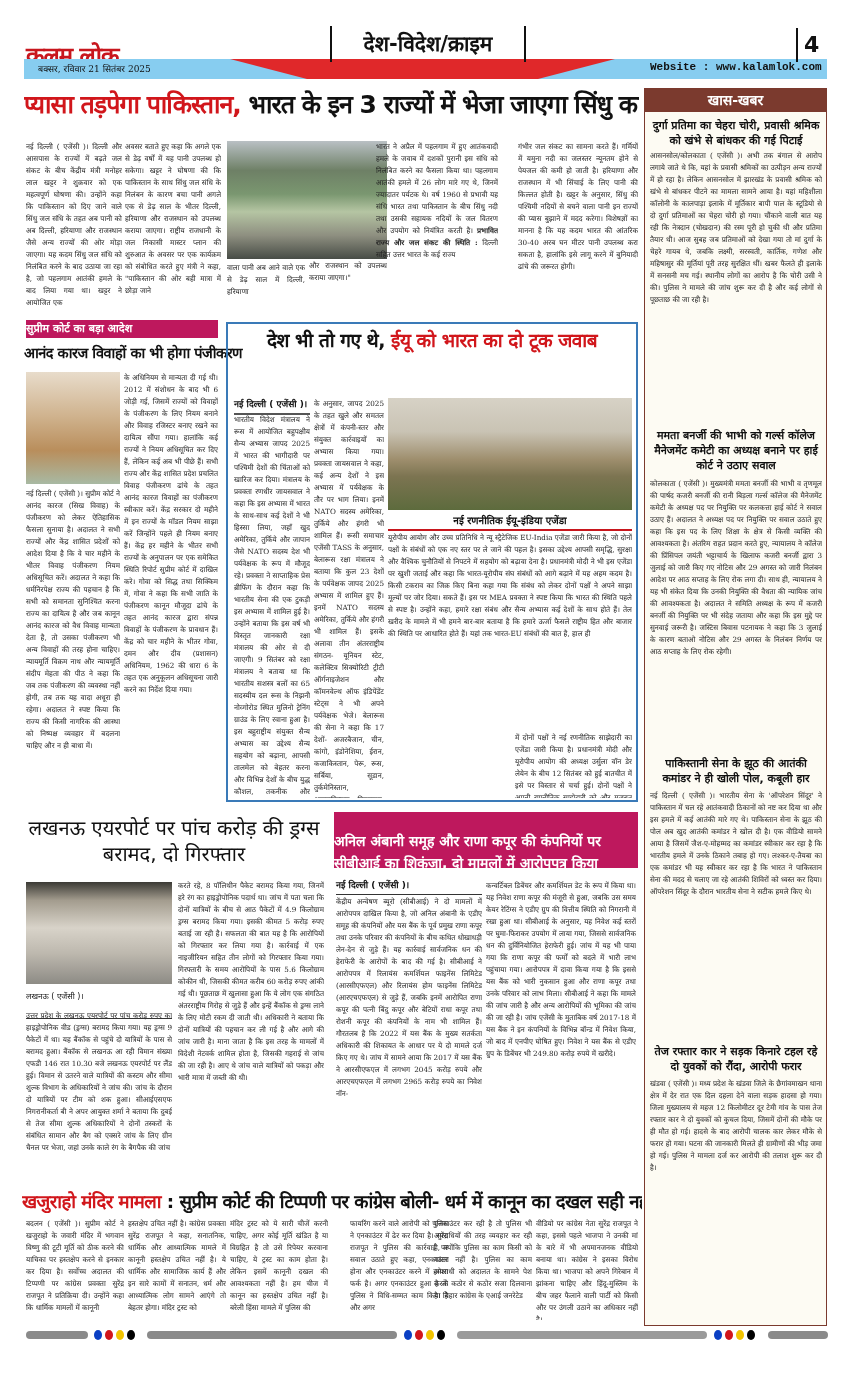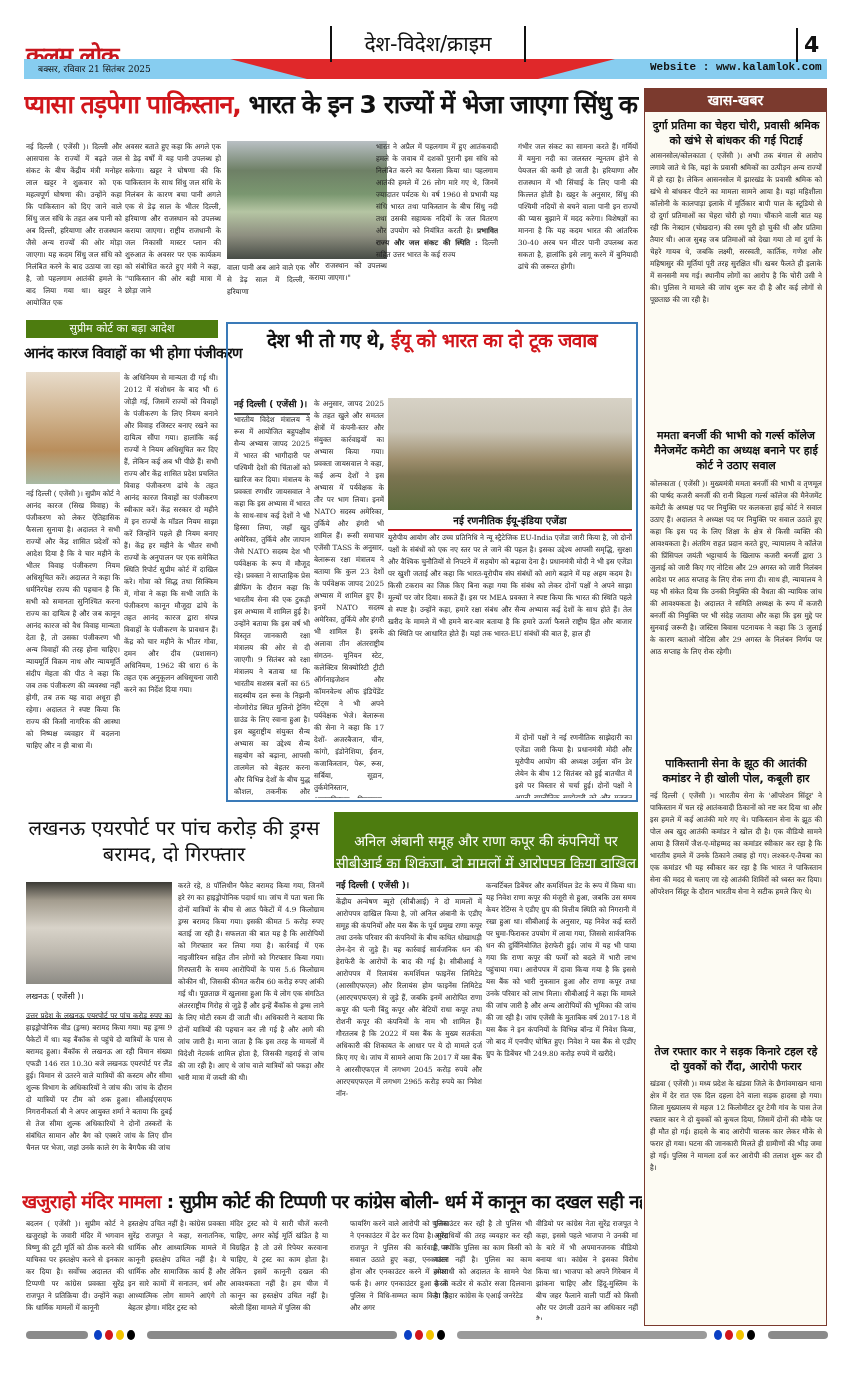--- a/index.html
+++ b/index.html
@@ -1,36 +1,36 @@
 <!DOCTYPE html>
 <html><head>
 <meta charset="utf-8">
 <style>
 *{box-sizing:border-box;margin:0;padding:0}
 body{width:850px;height:1376px;background:#fff;font-family:"DejaVu Sans",sans-serif;color:#111;position:relative;overflow:hidden}
 .abs{position:absolute}
 .masthead-title{left:26px;top:38px;font-size:24px;font-weight:bold;color:#c8161d;letter-spacing:-1px}
-.section-box{left:330px;top:26px;width:196px;height:36px;border-left:2px solid #111;border-right:2px solid #111;font-size:21px;font-weight:normal;text-align:center;line-height:36px}
+.section-box{left:330px;top:26px;width:196px;height:36px;border-left:2px solid #111;border-right:2px solid #111;font-size:21px;font-weight:bold;text-align:center;line-height:36px}
 .page-no{left:796px;top:28px;height:34px;border-left:2px solid #111;padding-left:6px;font-size:22px;font-weight:bold;line-height:34px}
 .band{left:24px;top:59px;width:803px;height:20px;background:#87cdf0}
 .band-tri{left:230px;top:59px;width:385px;height:20px;background:#e0282a;clip-path:polygon(0 0,100% 0,80% 100%,20% 100%)}
 .date{left:38px;top:62px;font-size:9px;font-family:"DejaVu Serif",serif}
 .website{left:650px;top:61px;font-size:11px;font-family:Liberation Mono, monospace;font-weight:bold}
 .lead-head{left:24px;top:86px;width:615px;font-size:25px;font-weight:bold;letter-spacing:-1px;white-space:nowrap;overflow:hidden}
 .red{color:#d1161b}
 .col{font-size:7.2px;line-height:12px;color:#222;text-align:justify;overflow:hidden;font-family:"DejaVu Serif",serif}
 .img{background:linear-gradient(160deg,#6b7d5e,#a7b094 40%,#8a9476 60%,#4f5a44);overflow:hidden}
 .img-dam{background:linear-gradient(180deg,#b9c0c4 0%,#6e8066 25%,#7a9770 45%,#b5c5a3 60%,#8e8f80 80%,#474c46 100%)}
 .img-tank{background:linear-gradient(180deg,#d7d2c6 0%,#c9c3b4 30%,#9e8e6d 55%,#7c7451 70%,#5d6b3d 100%)}
 .img-court{background:linear-gradient(180deg,#e8dccb 0%,#cfb28d 40%,#b98e5c 70%,#a8b9a3 100%)}
 .img-air{background:linear-gradient(180deg,#3b3a35 0%,#a39c8e 18%,#d8d3c9 45%,#bdb8ae 70%,#8d8b85 100%)}
 .sidebar{left:644px;top:88px;width:183px;height:1238px;border:1px solid #7b3a2e;background:#fdfbf3}
 .sidebar-head{left:644px;top:88px;width:183px;height:24px;background:#7b3a2e;color:#fff;font-size:14px;font-weight:bold;text-align:center;line-height:24px}
 .sb-title{font-size:11px;font-weight:bold;text-align:center;line-height:15px}
-.redbar{background:#4d7c0f;color:#fff;font-weight:normal;text-align:center}
+.redbar{background:#be185d;color:#fff;font-weight:bold;}
 .box-blue{border:2px solid #3a7ab8}
 .sub-head{font-size:9px;font-weight:bold;border-bottom:2px solid #555;padding-bottom:3px}
 .footer-bar{height:8px;border-radius:4px;background:#8a8a8a}
 .dot{width:8px;height:10px;border-radius:50%}
 </style>
 </head>
 <body>
 
 <div class="abs masthead-title">कलम लोक</div>
 <div class="abs band"></div>

